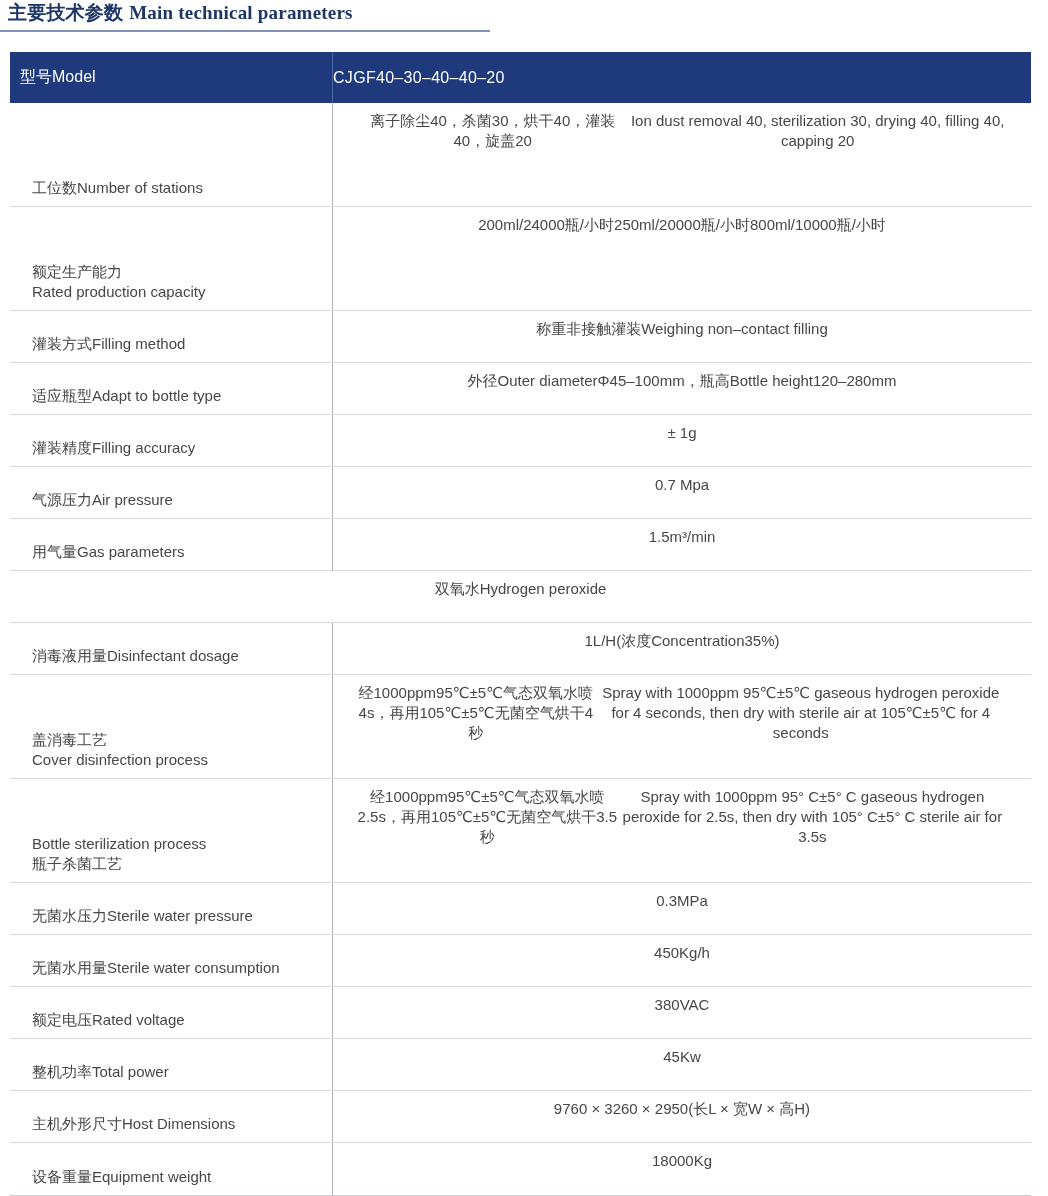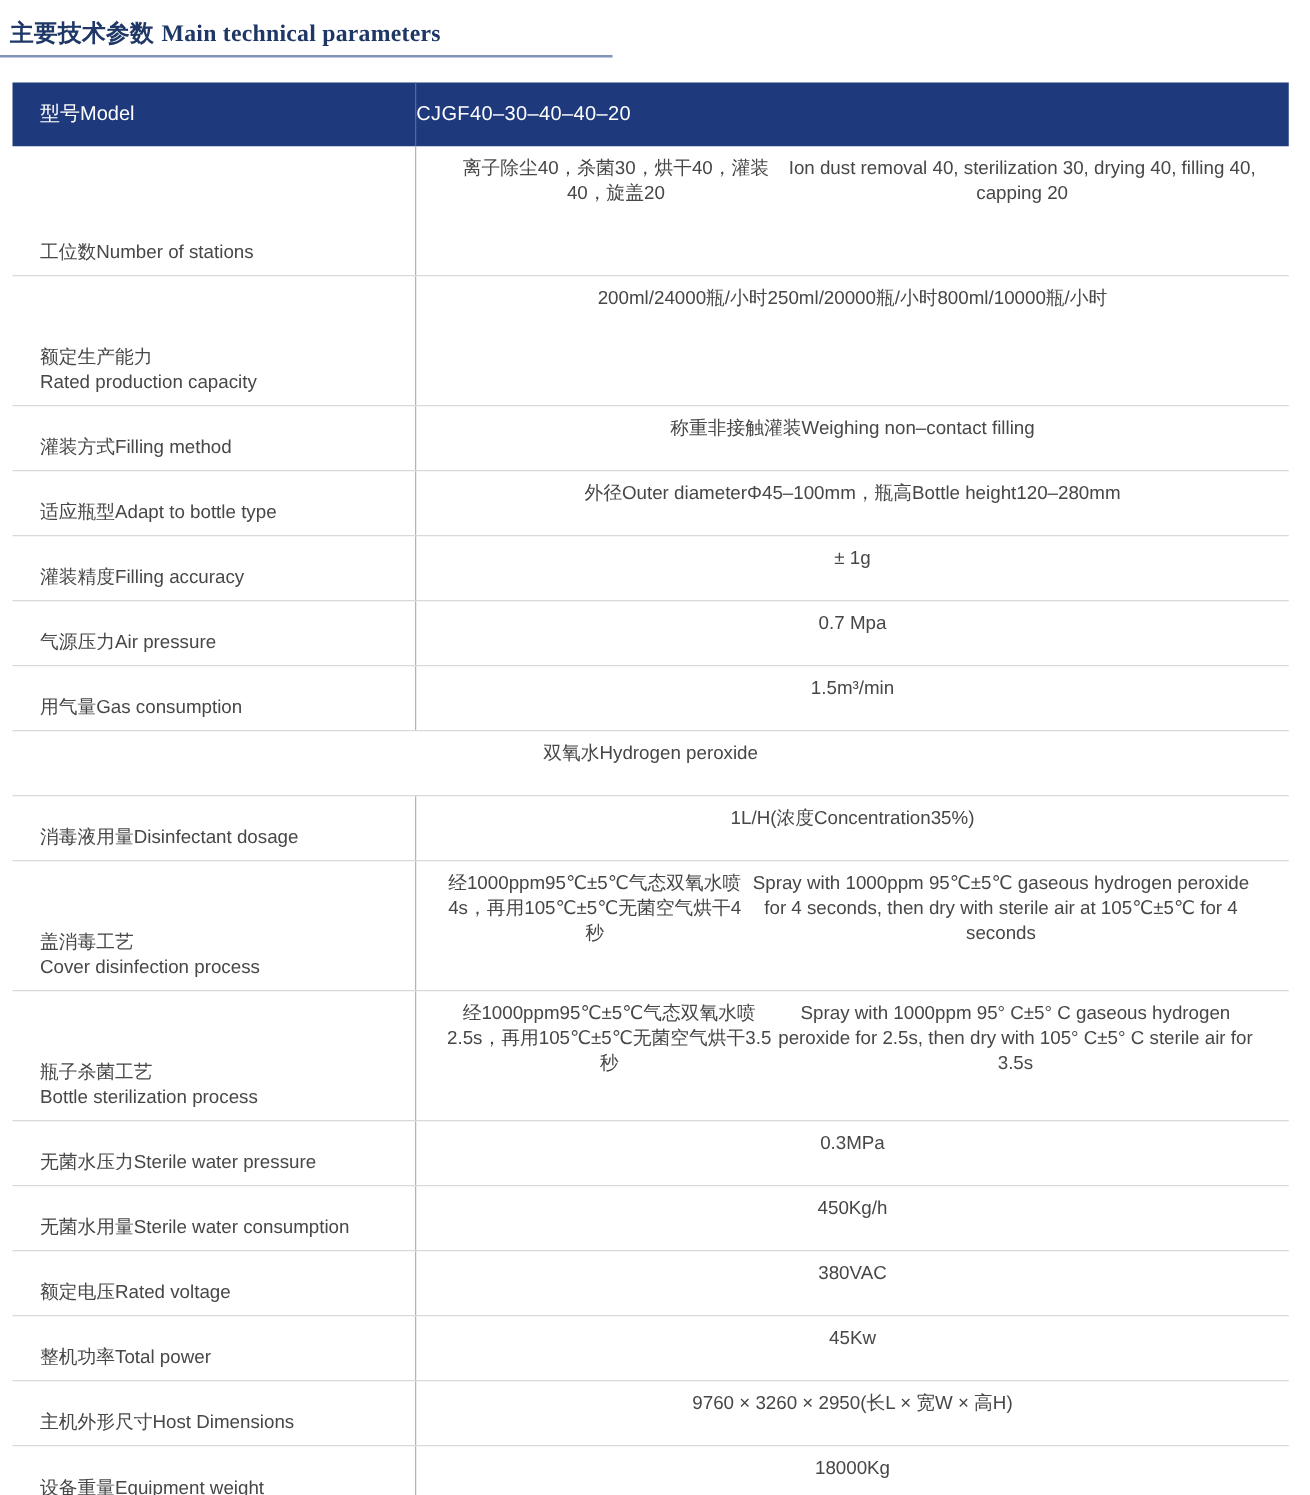--- a/index.html
+++ b/index.html
@@ -16,21 +16,21 @@
   * { margin: 0; padding: 0; box-sizing: border-box; }
   html, body { background: #ffffff; }
   body {
     width: 1048px;
     height: 1196px;
     font-family: "Liberation Sans", "DejaVu Sans", sans-serif;
     color: var(--body-text);
     overflow: hidden;
   }
   .doc-title {
-    padding: 14px 0 0 8px;
+    padding: 0 0 0 8px;
     width: 490px;
     border-bottom: 2px solid var(--title-underline);
     padding-bottom: 4px;
     font-family: "Liberation Serif", "DejaVu Serif", serif;
     font-weight: bold;
     font-size: 19px;
     color: var(--title-text);
     letter-spacing: 0.2px;
     white-space: nowrap;
   }
@@ -43,21 +43,21 @@
   .thead {
     display: flex;
     background: var(--header-bg);
     color: var(--header-text);
     min-height: 51px;
     align-items: center;
     font-size: 16px;
   }
   .thead .cell-label {
     flex: 0 0 323px;
-    padding-left: 22px;
+    padding-left: 10px;
     border-right: 1px solid var(--divider-header);
     align-self: stretch;
     display: flex;
     align-items: center;
   }
   .thead .cell-value {
     flex: 1;
     text-align: left;
     letter-spacing: 0.3px;
   }
@@ -153,21 +153,21 @@
     <div class="cell-label">
           <div class="line">气源压力Air pressure</div>
         </div>
     <div class="cell-value">
           <div class="line">0.7 Mpa</div>
         </div>
   </div>
 
   <div class="trow">
     <div class="cell-label">
-          <div class="line">用气量Gas consumption</div>
+          <div class="line">用气量Gas parameters</div>
         </div>
     <div class="cell-value">
           <div class="line">1.5m³/min</div>
         </div>
   </div>
 
   <div class="trow">
     <div class="cell-value">
           <div class="line">双氧水Hydrogen peroxide</div>
         </div>
@@ -188,22 +188,22 @@
           <div class="line">Cover disinfection process</div>
         </div>
     <div class="cell-value">
           <div class="line">经1000ppm95℃±5℃气态双氧水喷4s，再用105℃±5℃无菌空气烘干4秒</div>
           <div class="line">Spray with 1000ppm 95℃±5℃ gaseous hydrogen peroxide for 4 seconds, then dry with sterile air at 105℃±5℃ for 4 seconds</div>
         </div>
   </div>
 
   <div class="trow tall">
     <div class="cell-label">
+          <div class="line">Bottle sterilization process</div>
           <div class="line">瓶子杀菌工艺</div>
-          <div class="line">Bottle sterilization process</div>
         </div>
     <div class="cell-value">
           <div class="line">经1000ppm95℃±5℃气态双氧水喷2.5s，再用105℃±5℃无菌空气烘干3.5秒</div>
           <div class="line">Spray with 1000ppm 95° C±5° C gaseous hydrogen peroxide for 2.5s, then dry with 105° C±5° C sterile air for 3.5s</div>
         </div>
   </div>
 
   <div class="trow">
     <div class="cell-label">
           <div class="line">无菌水压力Sterile water pressure</div>

